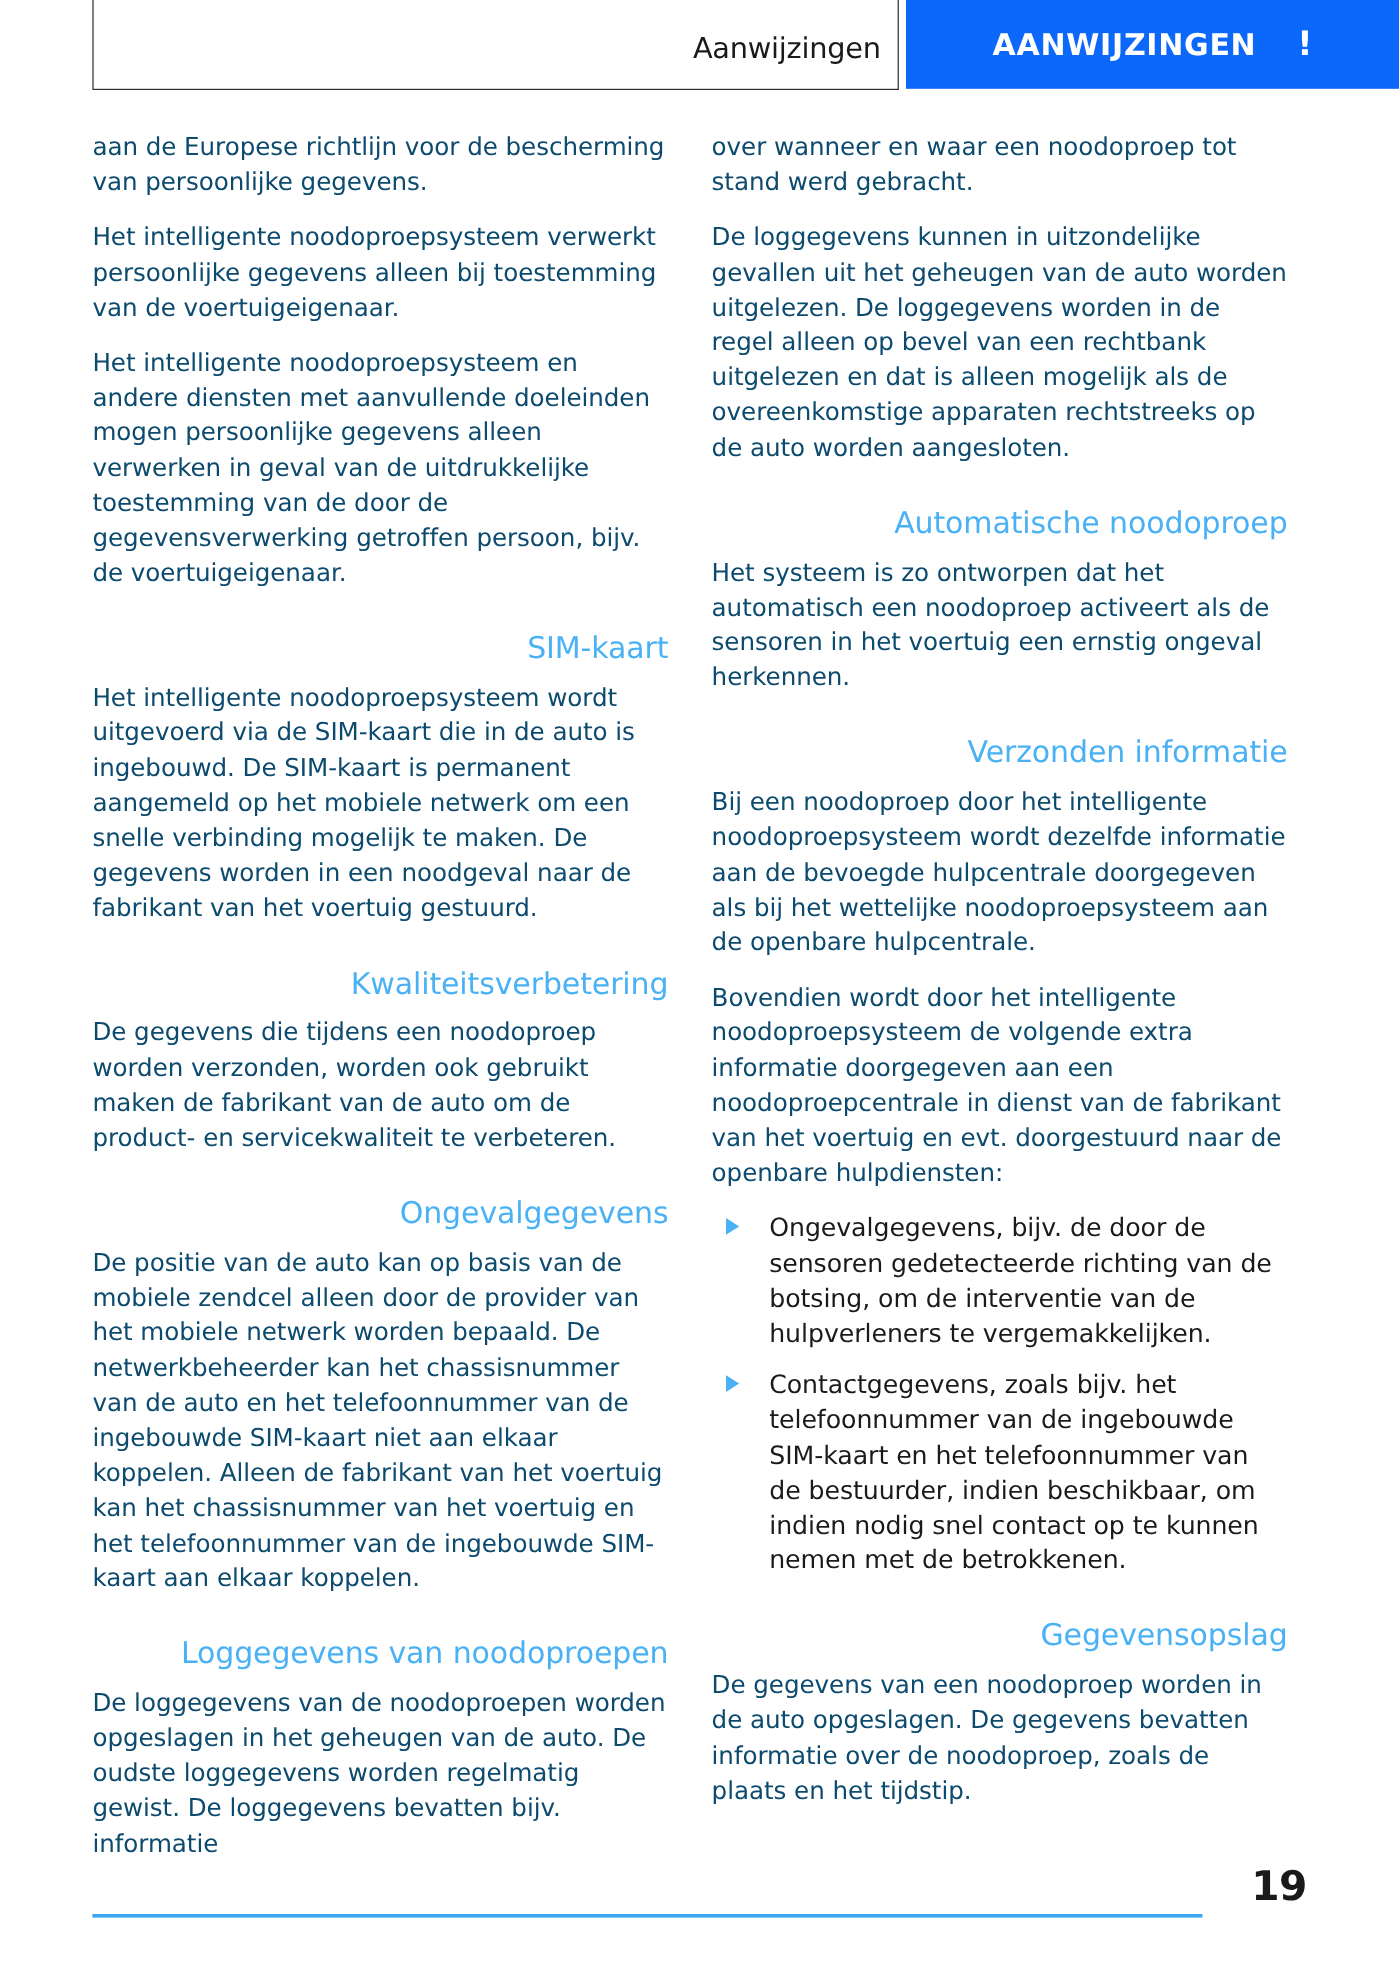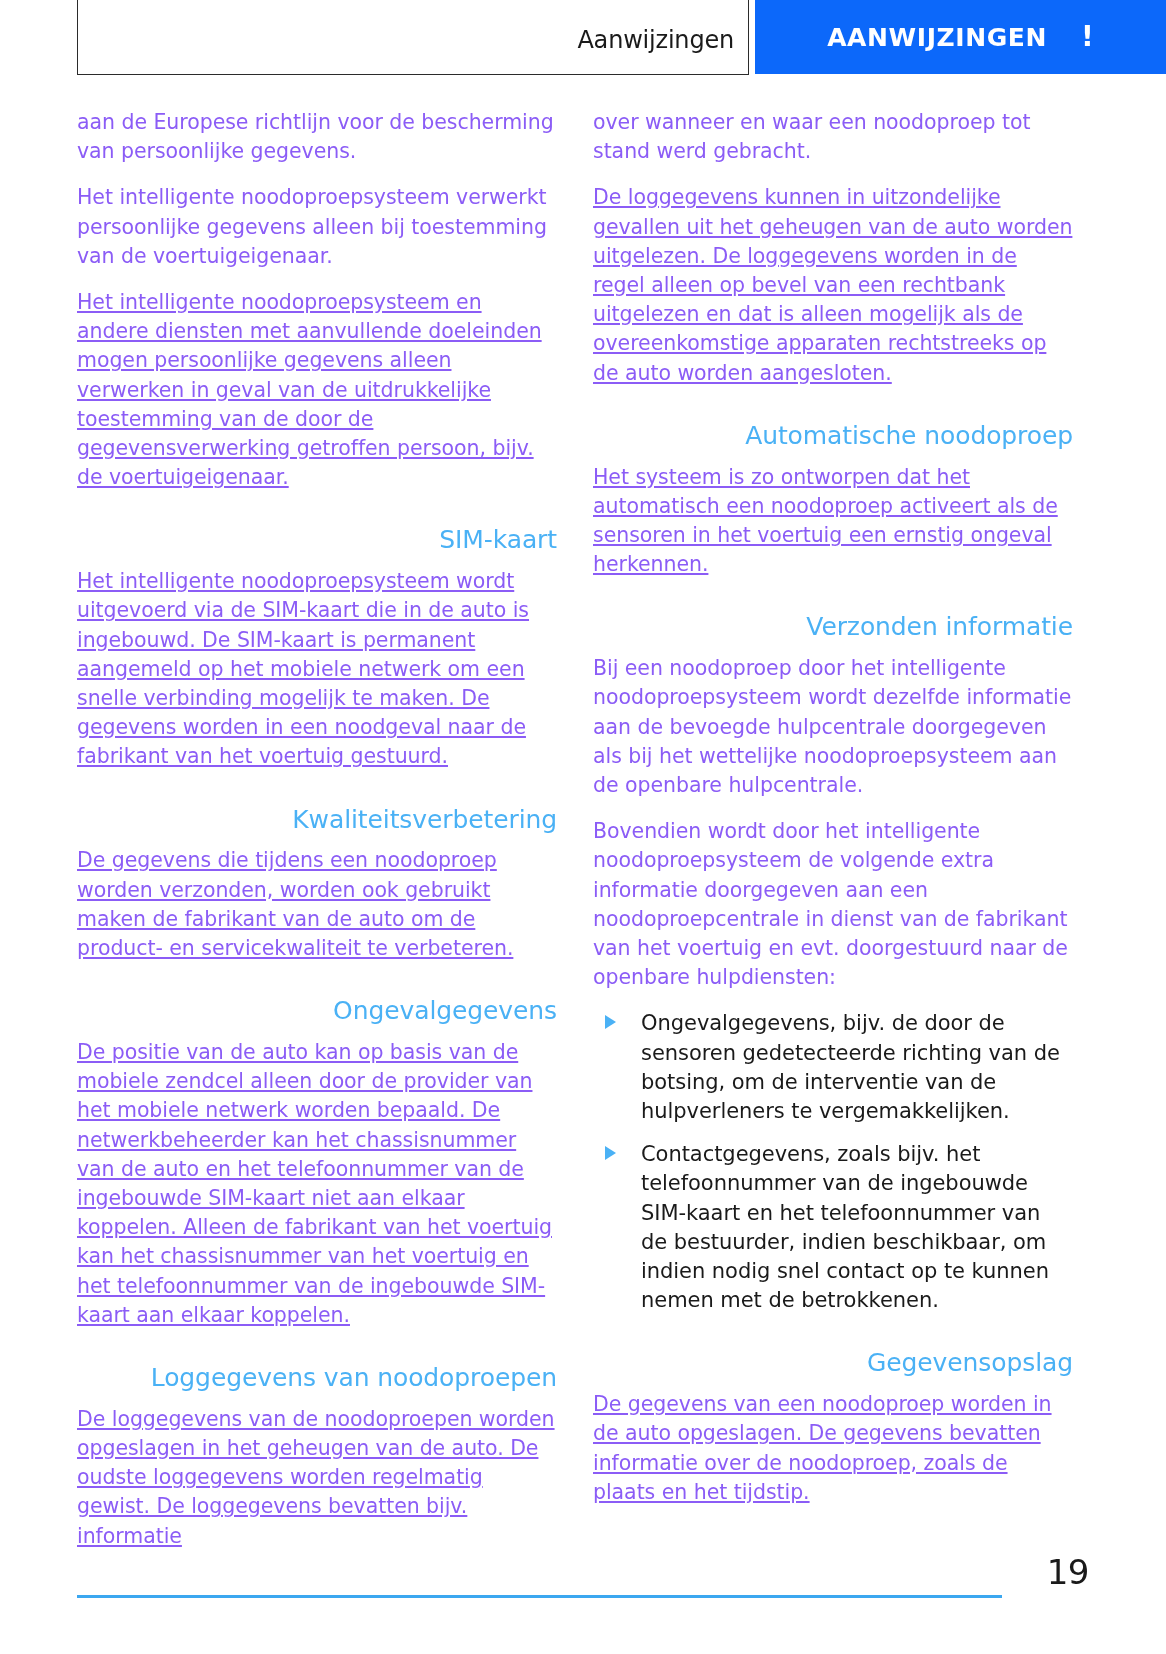--- a/index.html
+++ b/index.html
@@ -92,24 +92,24 @@
     letter-spacing: -0.1px;
     text-align: right;
   }
   .col > .block:first-child h2.section-title { margin-top: 0; }
 
   p.para {
     font-size: 20.5px;
     line-height: 29.2px;
     margin: 0 0 17px 0;
     letter-spacing: -0.05px;
-    color: #8b5cf6;
+    color: #0c4a6e;
     font-weight: 400;
   }
-  p.para:last-child { margin-bottom: 0; text-decoration: underline; }
+  p.para:last-child { margin-bottom: 0; }
 
   ul.bullets {
     list-style: none;
     margin: 4px 0 0 0;
     padding: 0;
   }
   ul.bullets li {
     position: relative;
     padding-left: 48px;
     font-size: 21px;
@@ -141,21 +141,21 @@
     bottom: 8px;
     width: 925px;
     height: 3px;
     background: #3ba7f0;
   }
   .footer-page {
     position: absolute;
     right: 77px;
     bottom: 14px;
     font-size: 34px;
-    font-weight: 400;
+    font-weight: 700;
     color: #1a1a1a;
     letter-spacing: -0.5px;
   }
 </style>
 </head>
 <body>
 
 <div class="header">
   <div class="header-box">
     <span class="header-chapter">Aanwijzingen</span>

